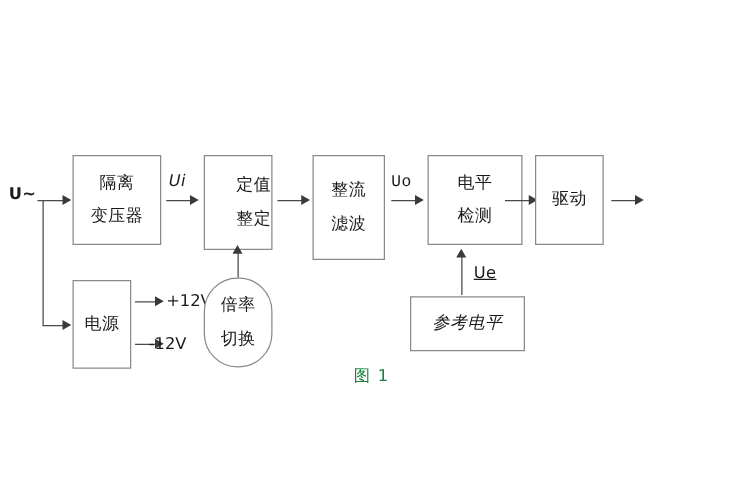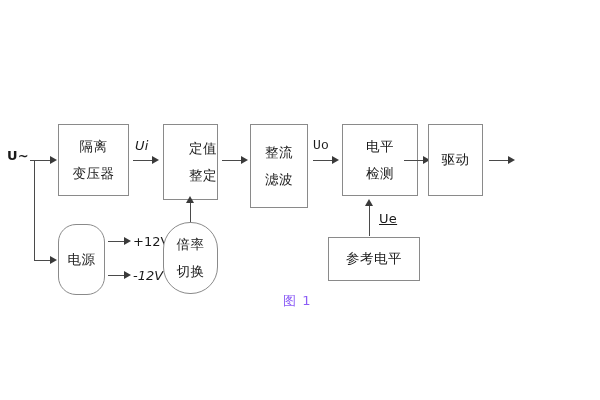--- a/index.html
+++ b/index.html
@@ -56,21 +56,21 @@
   }
   .rail-label {
     position: absolute;
     font-size: 13px;
     color: #1a1a1a;
     white-space: nowrap;
   }
   .caption {
     position: absolute;
     font-size: 13px;
-    color: #8b5cf6;
+    color: #15803d;
     white-space: nowrap;
     letter-spacing: 1px;
   }
 
   
   .hline {
     position: absolute;
     height: 0;
     border-top: 1.3px solid #4a4a4a;
   }
@@ -161,47 +161,47 @@
   <div class="block single" style="left:428px; top:124px; width:55px; height:72px;">
     <span class="line">驱动</span>
   </div>
 
   <div class="conn">
     <div class="hline" style="left:489px; top:160px; width:22px;"></div>
     <div class="arrow-r" style="left:508px; top:156px;"></div>
   </div>
 
 
-  <div class="block single" style="left:58px; top:224px; width:47px; height:71px;border-radius:18px;">
+  <div class="block single" style="left:58px; top:224px; width:47px; height:71px;">
     <span class="line">电源</span>
   </div>
 
   <div class="conn">
     <div class="hline" style="left:108px; top:241px; width:17px;"></div>
     <div class="arrow-r" style="left:124px; top:237px;"></div>
   </div>
   <div class="rail-label" style="left:133px; top:234px;">+12V</div>
 
   <div class="conn">
     <div class="hline" style="left:108px; top:275px; width:17px;"></div>
     <div class="arrow-r" style="left:124px; top:271px;"></div>
   </div>
-  <div class="rail-label" style="left:133px; top:268px;font-style:italic;">-12V</div>
+  <div class="rail-label" style="left:119px; top:268px;">-12V</div>
 
   <div class="block" style="left:163px; top:222px; width:55px; height:72px;border-radius:27px;">
     <span class="line">倍率</span>
     <span class="line">切换</span>
   </div>
 
   <div class="conn">
     <div class="vline" style="left:190px; top:201px; height:21px;"></div>
     <div class="arrow-u" style="left:186px; top:196px;"></div>
   </div>
 
-  <div class="block single" style="left:328px; top:237px; width:92px; height:44px;">
+  <div class="block single" style="left:328px; top:237px; width:92px; height:44px;font-style:italic;">
     <span class="line">参考电平</span>
   </div>
 
   <div class="conn">
     <div class="vline" style="left:369px; top:204px; height:32px;"></div>
     <div class="arrow-u" style="left:365px; top:199px;"></div>
   </div>
   <div class="sig-label" style="left:379px; top:211px;text-decoration:underline;">Ue</div>
 
   <div class="caption" style="left:283px; top:292px;">图 1</div>

